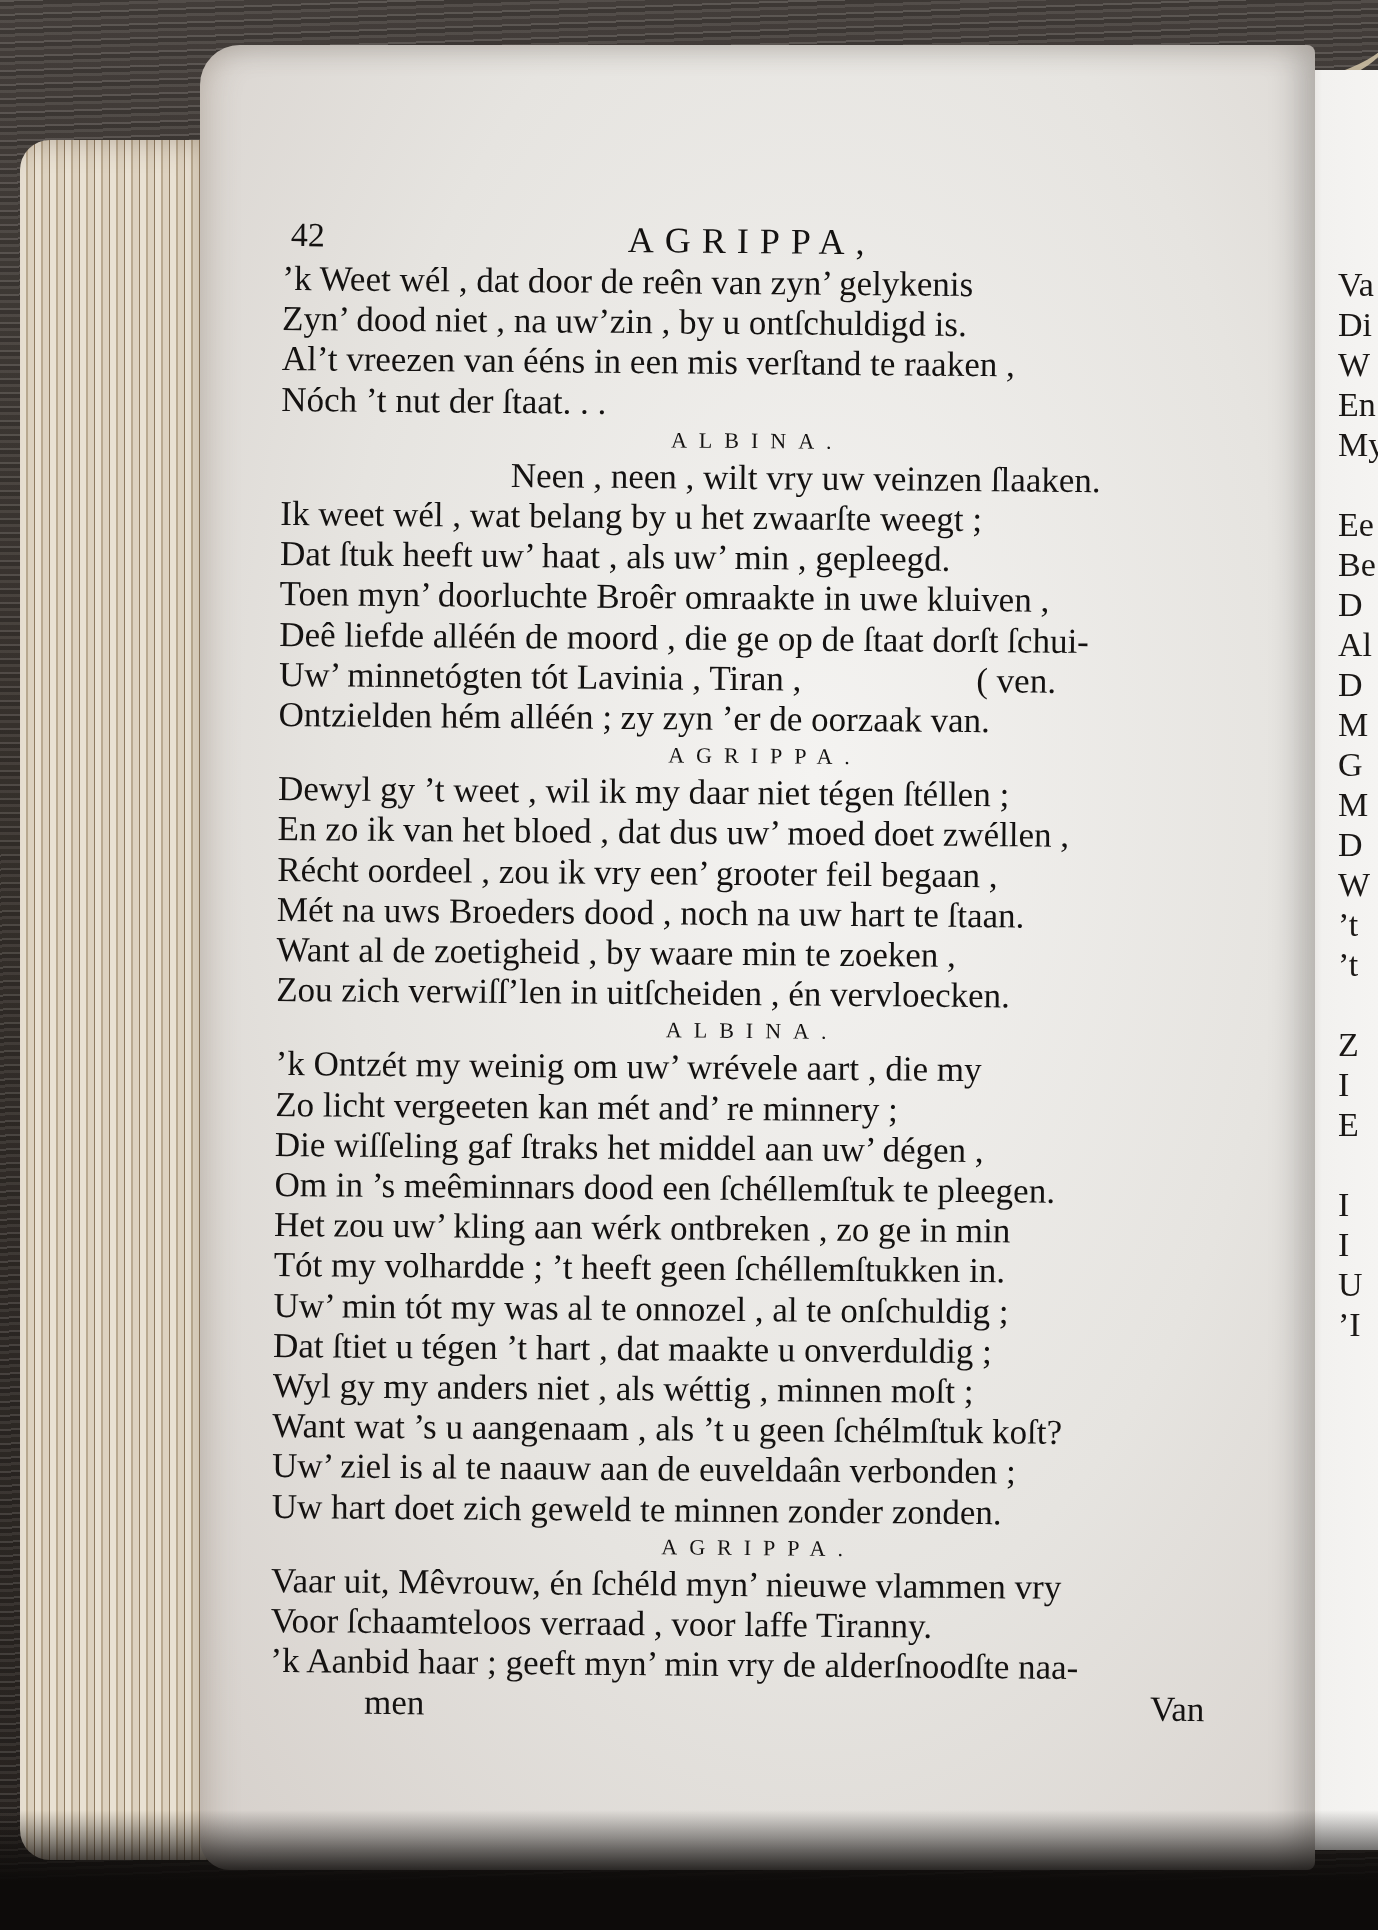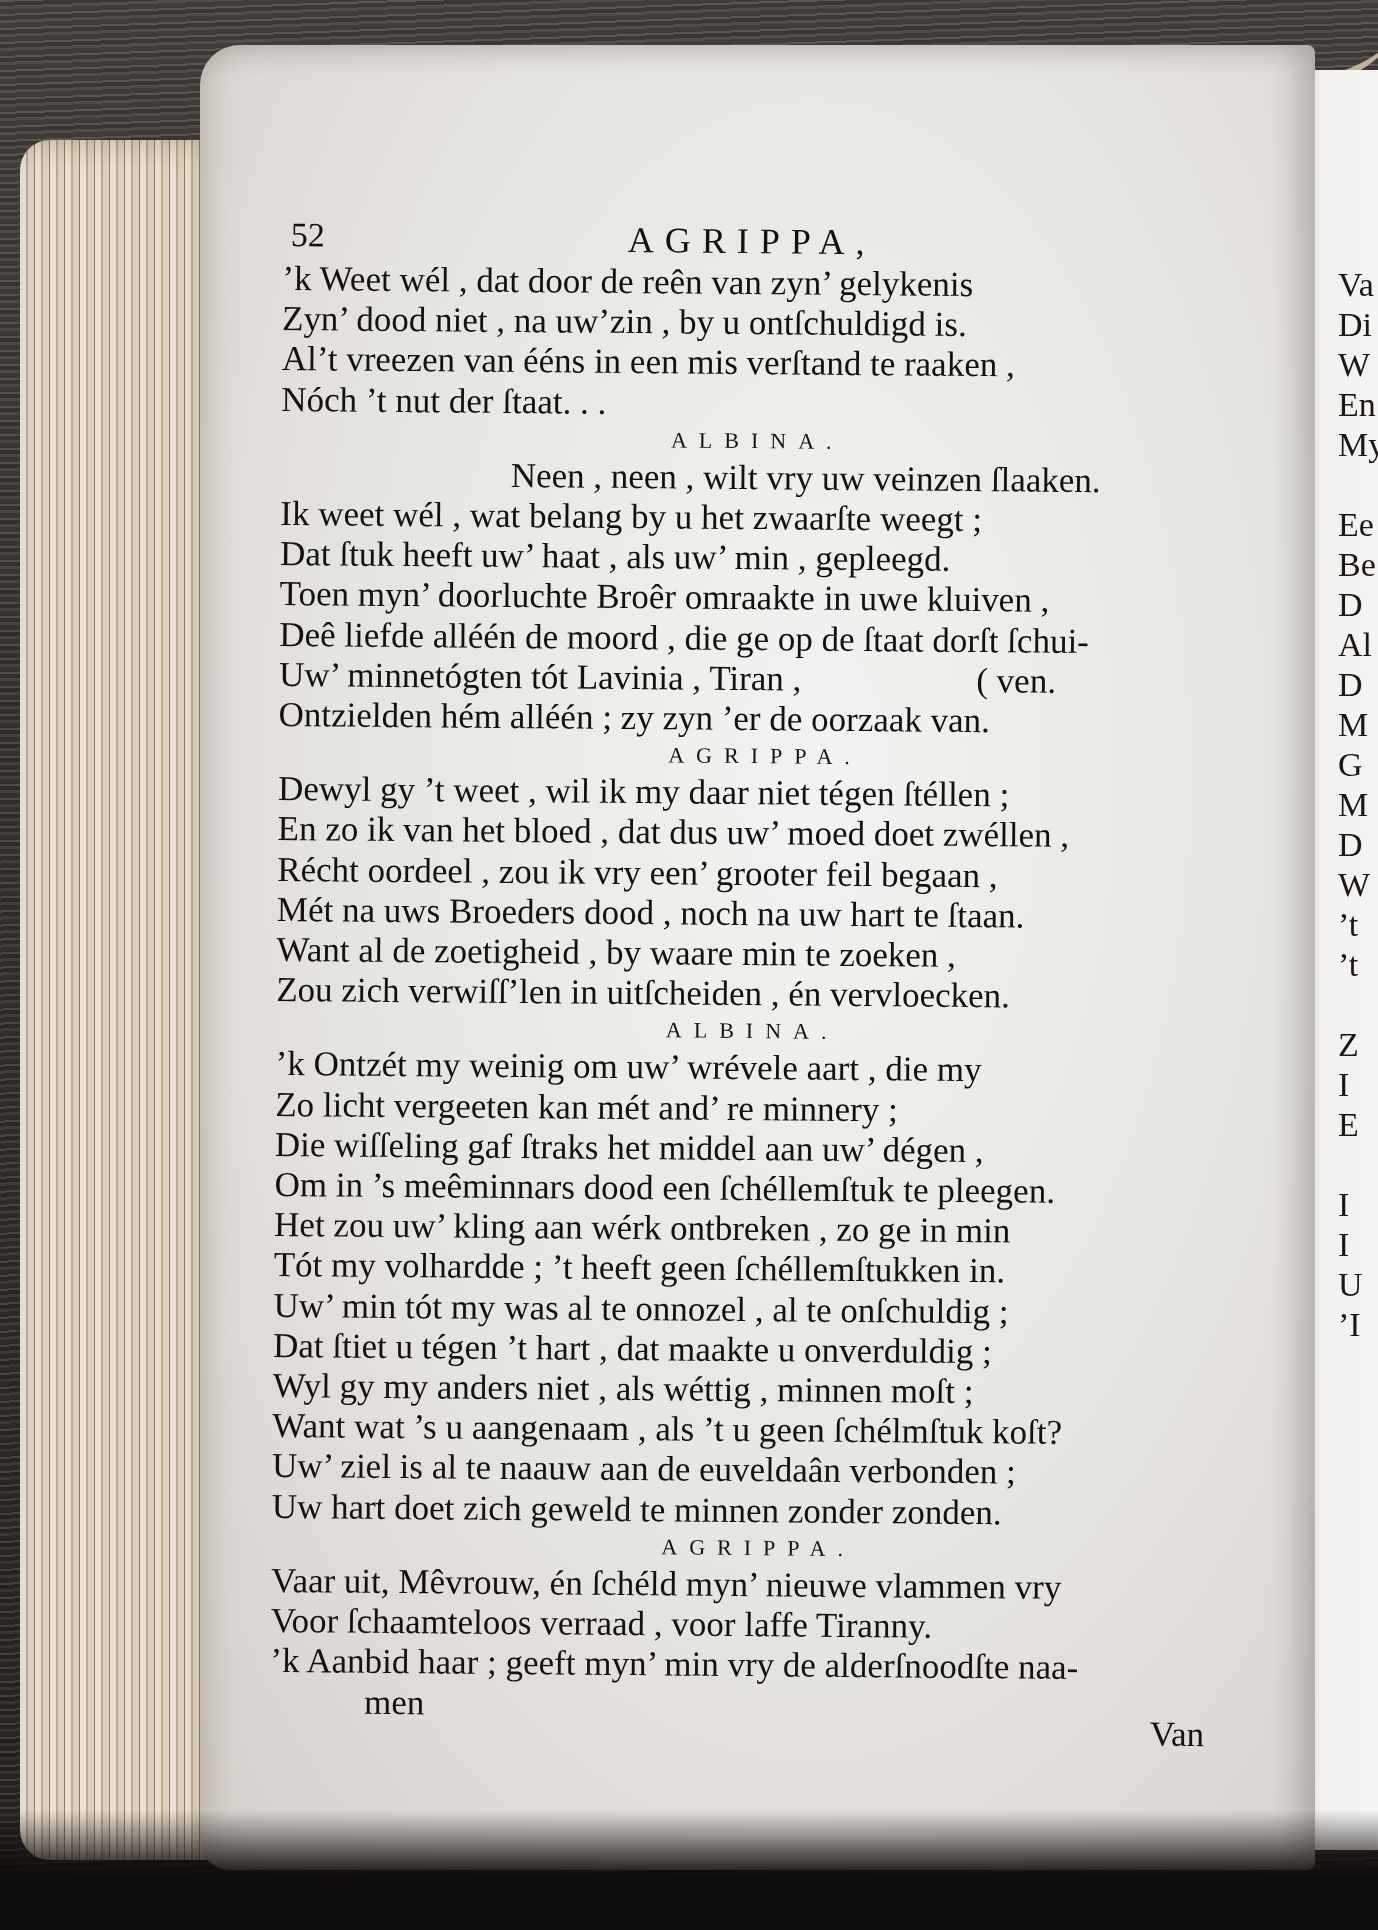--- a/index.html
+++ b/index.html
@@ -51,40 +51,40 @@
     position:absolute; left:345px; top:2px; font-size:36px; letter-spacing:11px;
   }
   .line { white-space:pre; display:block; }
   .speaker {
     display:block; text-align:left; padding-left:390px;
     font-size:22px; letter-spacing:12px; font-variant: small-caps; line-height:34px;
   }
   .indent { padding-left:230px; }
   .catch-row { position:relative; display:block; height:40px; }
   .catch-left { position:absolute; left:94px; }
-  .catch-right { position:absolute; left:880px;margin-top:25px; }
+  .catch-right { position:absolute; left:880px; }
   .right-page-text {
     position:absolute; left:1338px; top:265px; color:#1b1816;
     font-size:34px; line-height:40px;
   }
   .right-page-text span { display:block; height:40px; }
   .gap { height:40px !important; }
 </style>
 </head>
 <body>
 
 <div class="wood"></div>
 <div class="string"></div>
 <div class="page-edges"></div>
 <div class="right-page"></div>
 <div class="left-page"></div>
 
 <div class="text-block">
   <div class="header-line">
-    <span class="page-number">52</span>
+    <span class="page-number">42</span>
     <span class="running-head">AGRIPPA,</span>
   </div>
   <div id="lines">
       <span class="line">’k Weet wél , dat door de reên van zyn’ gelykenis</span>
       <span class="line">Zyn’ dood niet , na uw’zin , by u ontſchuldigd is.</span>
       <span class="line">Al’t vreezen van ééns in een mis verſtand te raaken ,</span>
       <span class="line">Nóch ’t nut der ſtaat. . .</span>
       <span class="speaker">ALBINA.</span>
       <span class="line indent">Neen , neen , wilt vry uw veinzen ſlaaken.</span>
       <span class="line">Ik weet wél , wat belang by u het zwaarſte weegt ;</span>

